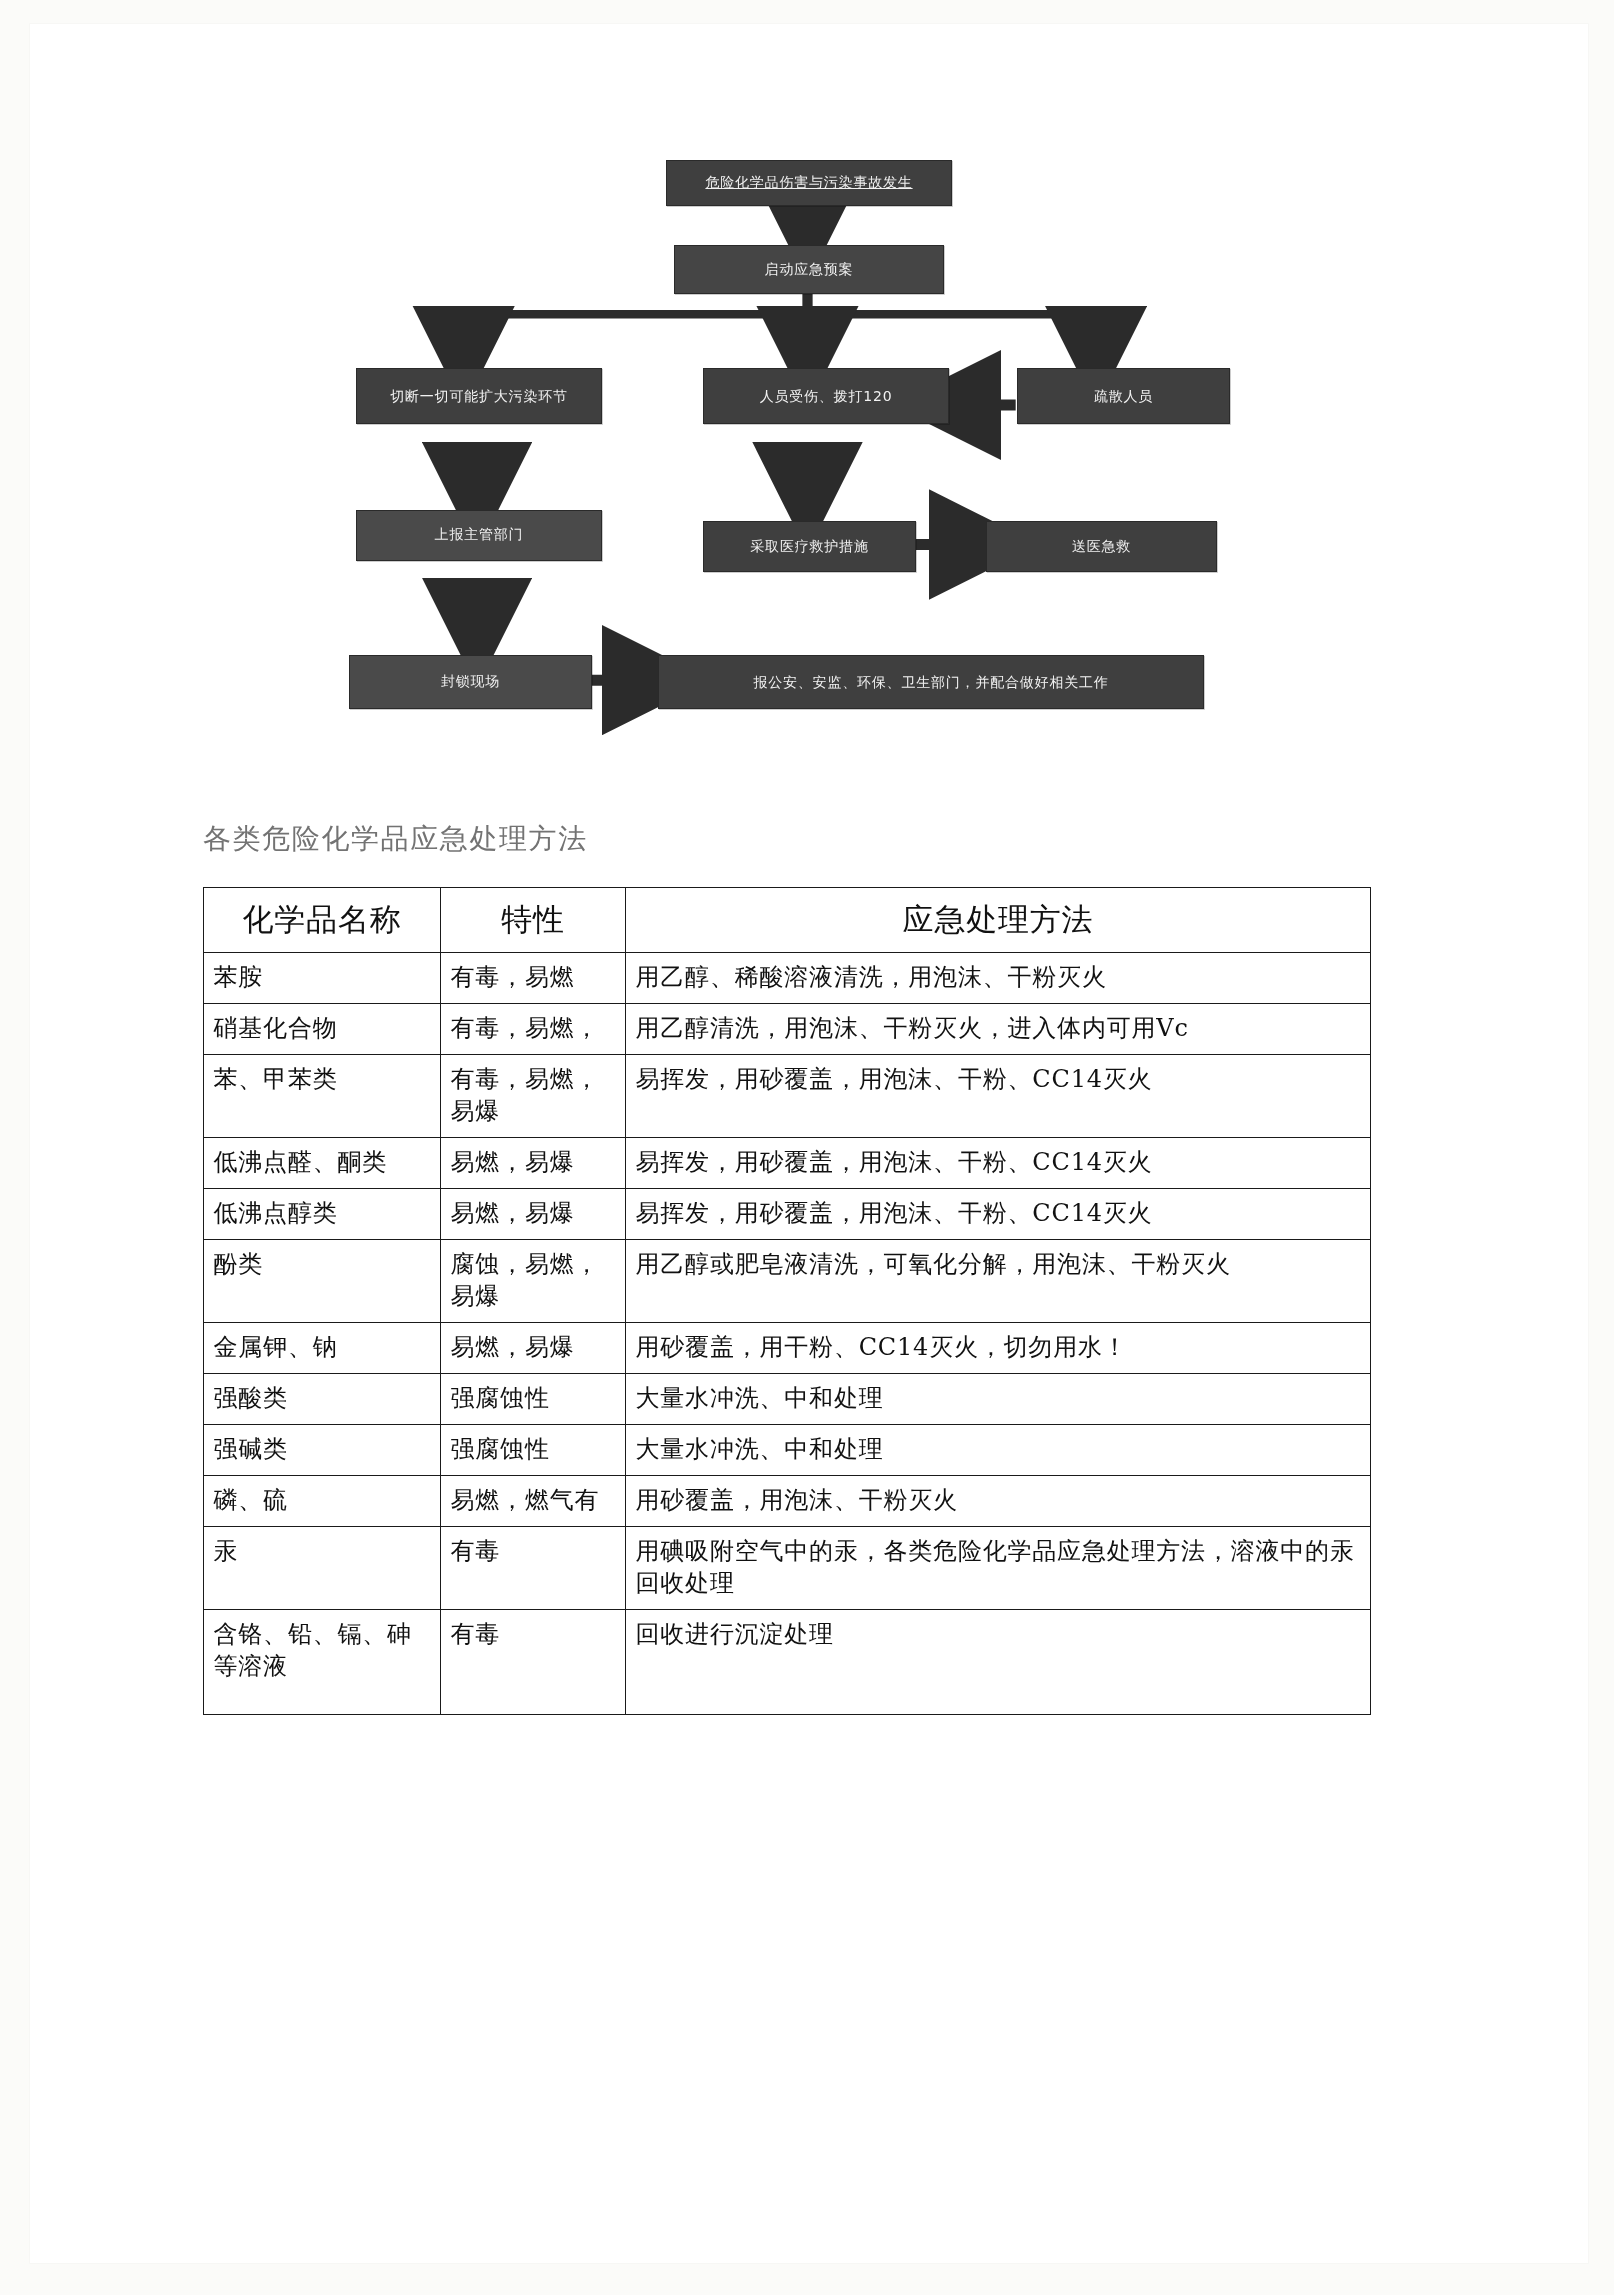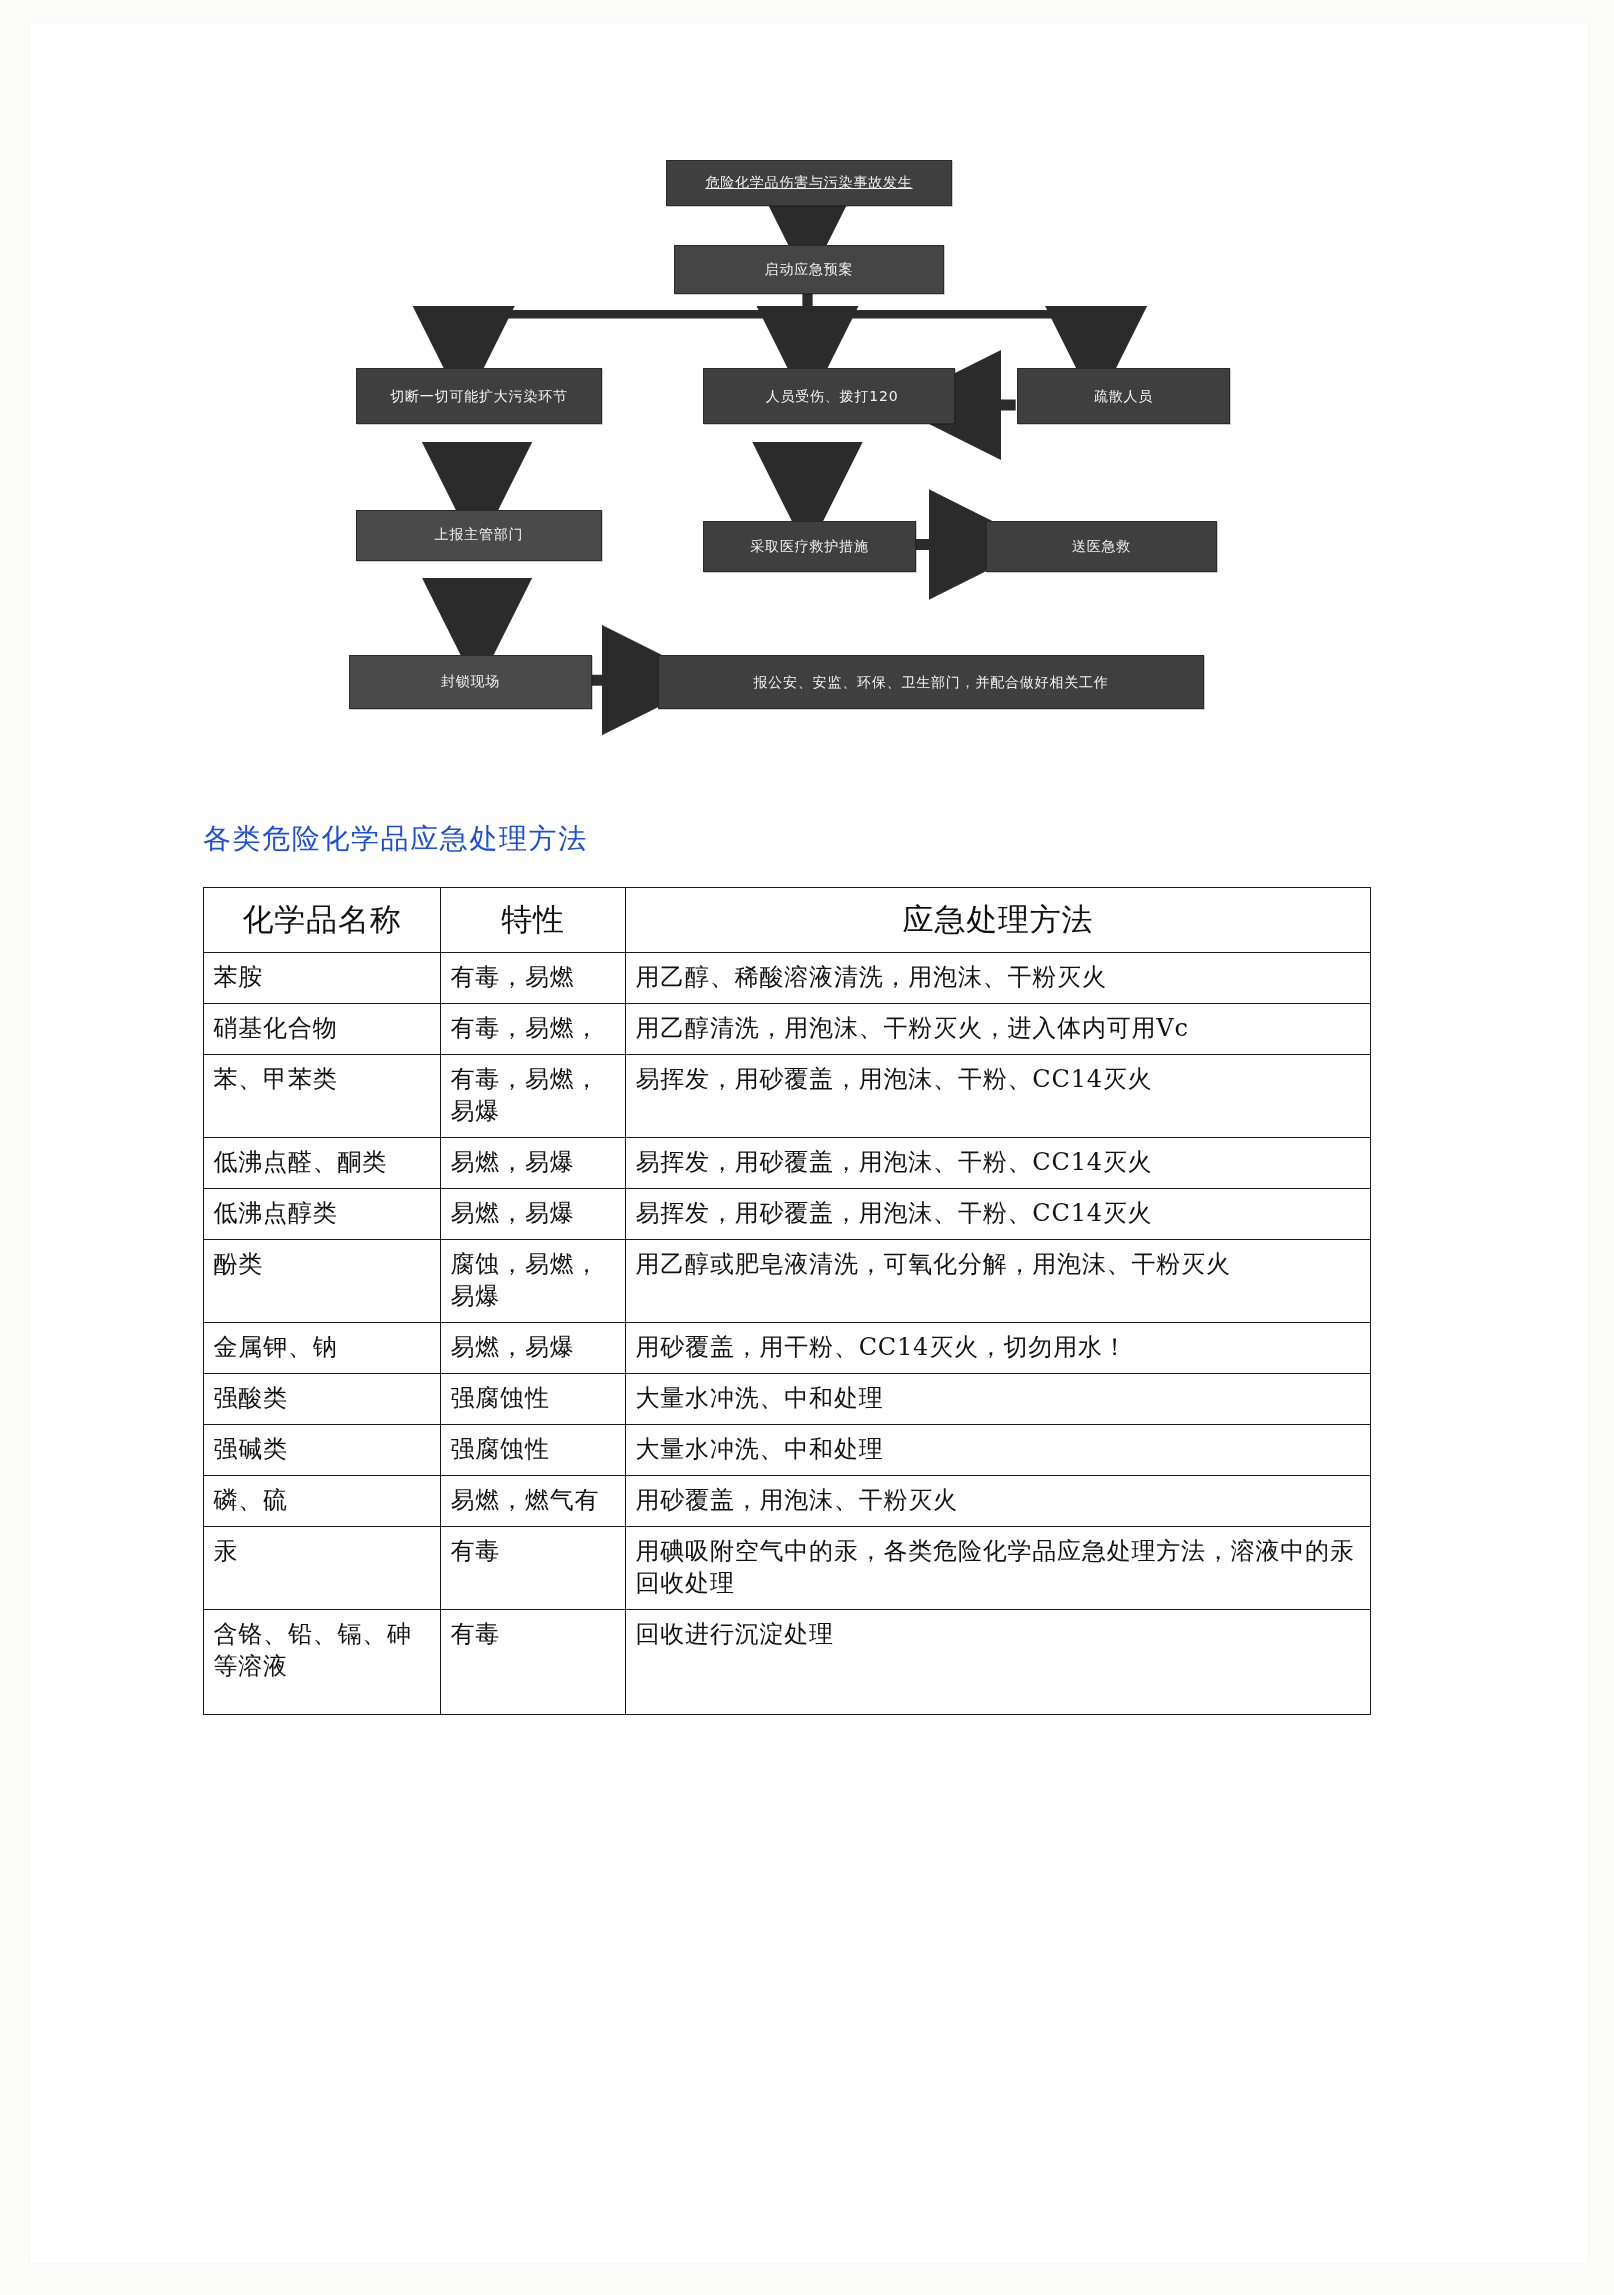--- a/index.html
+++ b/index.html
@@ -72,21 +72,21 @@
   }
 
   
   .section-title {
     position: absolute;
     left: 203px;
     top: 820px;
     font-family: "DejaVu Serif", "Liberation Serif", serif;
     font-size: 28px;
     letter-spacing: 1.6px;
-    color: #1d4ed8;
+    color: #737373;
   }
 
   
   .tbl-wrap {
     position: absolute;
     left: 203px;
     top: 887px;
     width: 1167px;
   }
   table.method {
@@ -162,21 +162,21 @@
     </div>
 
     <div class="node dark2" style="left:674px; top:95px; width:268px; height:47px;">
       <span>启动应急预案</span>
     </div>
 
     <div class="node" style="left:356px; top:218px; width:244px; height:54px;">
       <span>切断一切可能扩大污染环节</span>
     </div>
 
-    <div class="node" style="left:703px; top:218px; width:244px; height:54px;padding-left:6px;">
+    <div class="node" style="left:703px; top:218px; width:244px; height:54px;">
       <span>人员受伤、拨打120</span>
     </div>
 
     <div class="node" style="left:1017px; top:218px; width:211px; height:54px;text-align:right;">
       <span>疏散人员</span>
     </div>
 
     <div class="node dark3" style="left:356px; top:360px; width:244px; height:49px;">
       <span>上报主管部门</span>
     </div>

